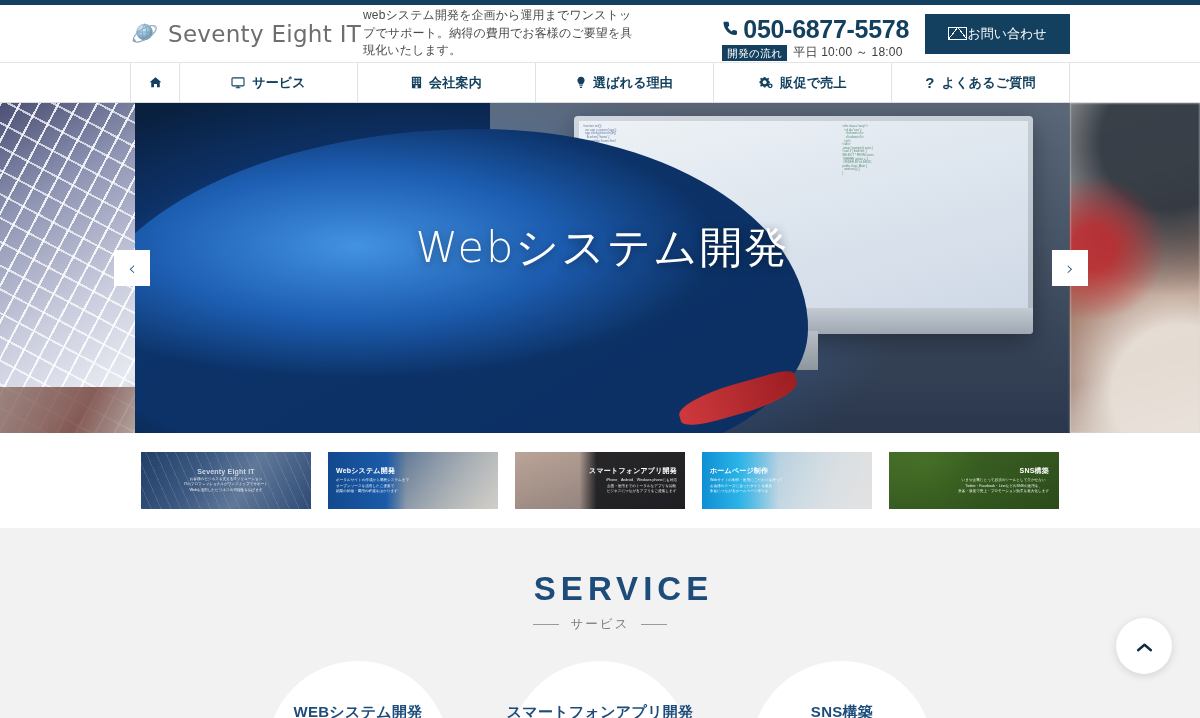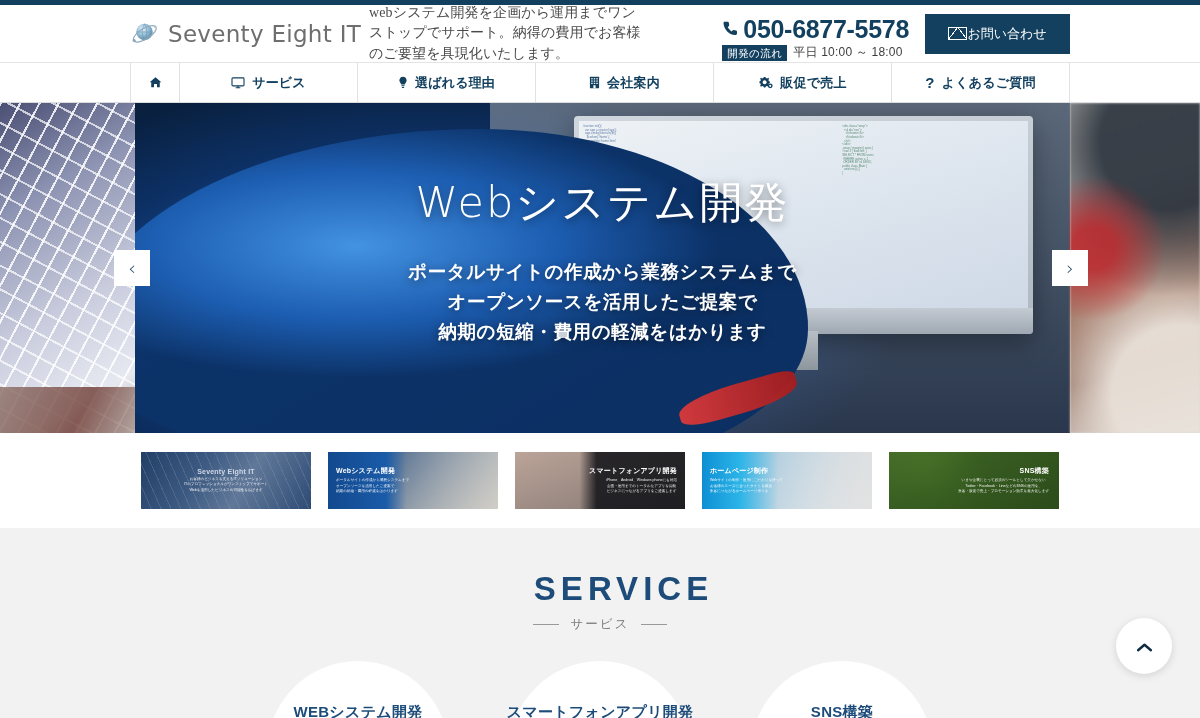--- a/index.html
+++ b/index.html
@@ -27,22 +27,22 @@
     height:100%;
   }
   .brand { display:flex; align-items:center; gap:8px; }
   .logo-mark { width:30px; height:30px; position:relative; flex:0 0 30px; }
   .brand-name {
     font-size:23px; color:#6e6e6e; letter-spacing:.3px;
     font-family:"DejaVu Sans","Liberation Sans",sans-serif; font-weight:400;
     white-space:nowrap;
   }
   .tagline {
-    margin-left:8px; font-size:14px; line-height:1.45; color:#4a4a4a;
-    max-width:280px; letter-spacing:.1px;font-family:Liberation Serif, serif;
+    margin-left:2px; font-size:12px; line-height:1.45; color:#4a4a4a;
+    max-width:280px; letter-spacing:.1px;
   }
   .header-right { margin-left:auto; display:flex; align-items:center; gap:16px; }
   .phone-block { text-align:left; }
   .phone-row { display:flex; align-items:center; gap:5px;margin-top:10px; }
   .phone-num {
     font-size:25px; font-weight:bold; color:#13405f; letter-spacing:-.3px;
     line-height:1.05;
   }
   .phone-icon { color:#13405f; font-size:17px; line-height:1; }
   .hours-row { display:flex; align-items:center; gap:6px; margin-top:2px; }
@@ -352,48 +352,48 @@
           <svg viewBox="0 0 15 13" width="14" height="12" fill="none" stroke="#13405f" stroke-width="1.2">
             <rect x="1" y="1" width="13" height="8.6" rx="1"></rect>
               <path d="M7.5 9.6v2M5 11.6h5"></path>
           </svg>
         </span>
         <span>サービス</span>
       </div>
 
       <div class="nav-item">
         <span class="nav-ico">
-          <svg viewBox="0 0 11 14" width="10" height="13" fill="#13405f">
-            <path d="M5.5.8A4 4 0 0 0 2.8 7.8c.5.5.7 1 .7 1.5h4c0-.5.2-1 .7-1.5A4 4 0 0 0 5.5.8z"></path>
-            <rect x="3.6" y="10.1" width="3.8" height="1.1" rx=".5"></rect>
-            <rect x="4.1" y="11.9" width="2.8" height="1.1" rx=".5"></rect>
-          </svg>
-        </span>
-        <span>選ばれる理由</span>
-      </div>
-
-      <div class="nav-item">
-        <span class="nav-ico">
           <svg viewBox="0 0 12 14" width="11" height="13" fill="#13405f">
             <rect x="1" y="0.8" width="10" height="12.4" rx=".6"></rect>
             <g fill="#fff">
                 <rect x="2.4" y="2.3" width="1.6" height="1.3"></rect>
                 <rect x="5.2" y="2.3" width="1.6" height="1.3"></rect>
                 <rect x="8" y="2.3" width="1.6" height="1.3"></rect>
             <rect x="2.4" y="4.8" width="1.6" height="1.3"></rect>
                 <rect x="5.2" y="4.8" width="1.6" height="1.3"></rect>
                 <rect x="8" y="4.8" width="1.6" height="1.3"></rect>
             <rect x="2.4" y="7.3" width="1.6" height="1.3"></rect>
                 <rect x="5.2" y="7.3" width="1.6" height="1.3"></rect>
                 <rect x="8" y="7.3" width="1.6" height="1.3"></rect>
             <rect x="4.8" y="10" width="2.4" height="3.2"></rect>
               </g>
           </svg>
         </span>
         <span>会社案内</span>
+      </div>
+
+      <div class="nav-item">
+        <span class="nav-ico">
+          <svg viewBox="0 0 11 14" width="10" height="13" fill="#13405f">
+            <path d="M5.5.8A4 4 0 0 0 2.8 7.8c.5.5.7 1 .7 1.5h4c0-.5.2-1 .7-1.5A4 4 0 0 0 5.5.8z"></path>
+            <rect x="3.6" y="10.1" width="3.8" height="1.1" rx=".5"></rect>
+            <rect x="4.1" y="11.9" width="2.8" height="1.1" rx=".5"></rect>
+          </svg>
+        </span>
+        <span>選ばれる理由</span>
       </div>
 
       <div class="nav-item">
         <span class="nav-ico">
           <svg viewBox="0 0 16 13" width="15" height="12" fill="#13405f">
             <path d="M5.6 1.2 6.3 0h1.5l.7 1.2 1.3.3L10.9.7l1.1 1.1-.8 1.1.3 1.3 1.2.7v1.5l-1.2.7-.3 1.3.8 1.1-1.1 1.1-1.1-.8-1.3.3-.7 1.2H6.3l-.7-1.2-1.3-.3-1.1.8L2.1 9.5l.8-1.1-.3-1.3L1.4 6.4V4.9l1.2-.7.3-1.3-.8-1.1L3.2.7l1.1.8z"></path>
             <circle cx="7.05" cy="5.65" r="2.1" fill="#fff"></circle>
             <path d="M12.6 8.3l.5-.9h1l.5.9.9.2.7-.5.7.7-.5.7.2.9.9.5v1l-.9.5-.2.9.5.7-.7.7-.7-.5-.9.2-.5.9h-1l-.5-.9-.9-.2" fill="none"></path>
             <circle cx="13.1" cy="9.6" r="2.6"></circle>
               <circle cx="13.1" cy="9.6" r="1.1" fill="#fff"></circle>
@@ -457,25 +457,20 @@
               <span class="apple-logo"></span>
             </div>
         </div>
         <div class="monitor-stand"></div>
         <div class="hoodie"></div>
         <div class="red-accent"></div>
       </div>
 
       <div class="hero-overlay">
         <div class="hero-title">Webシステム開発</div>
-        <div class="hero-sub">
-          <div>ポータルサイトの作成から業務システムまで</div>
-          <div>オープンソースを活用したご提案で</div>
-          <div>納期の短縮・費用の軽減をはかります</div>
-        </div>
       </div>
     </div>
 
     <div class="slide-next-img">
       <div class="warm-blur"></div>
     </div>
 
     <div class="arrow prev">
       <span>‹</span>
     </div>

